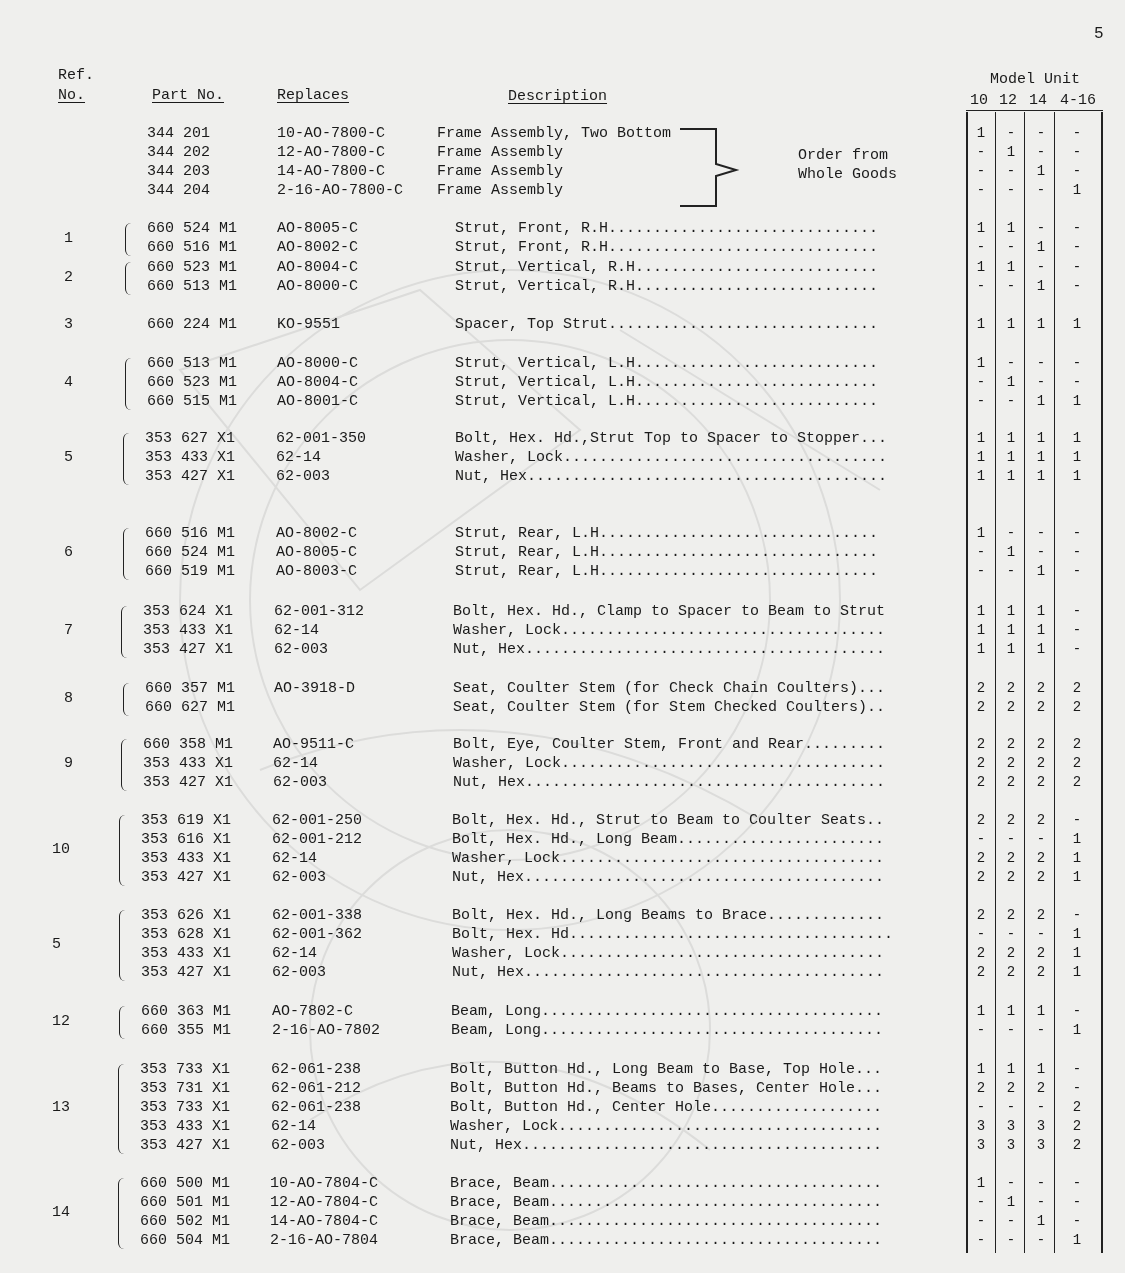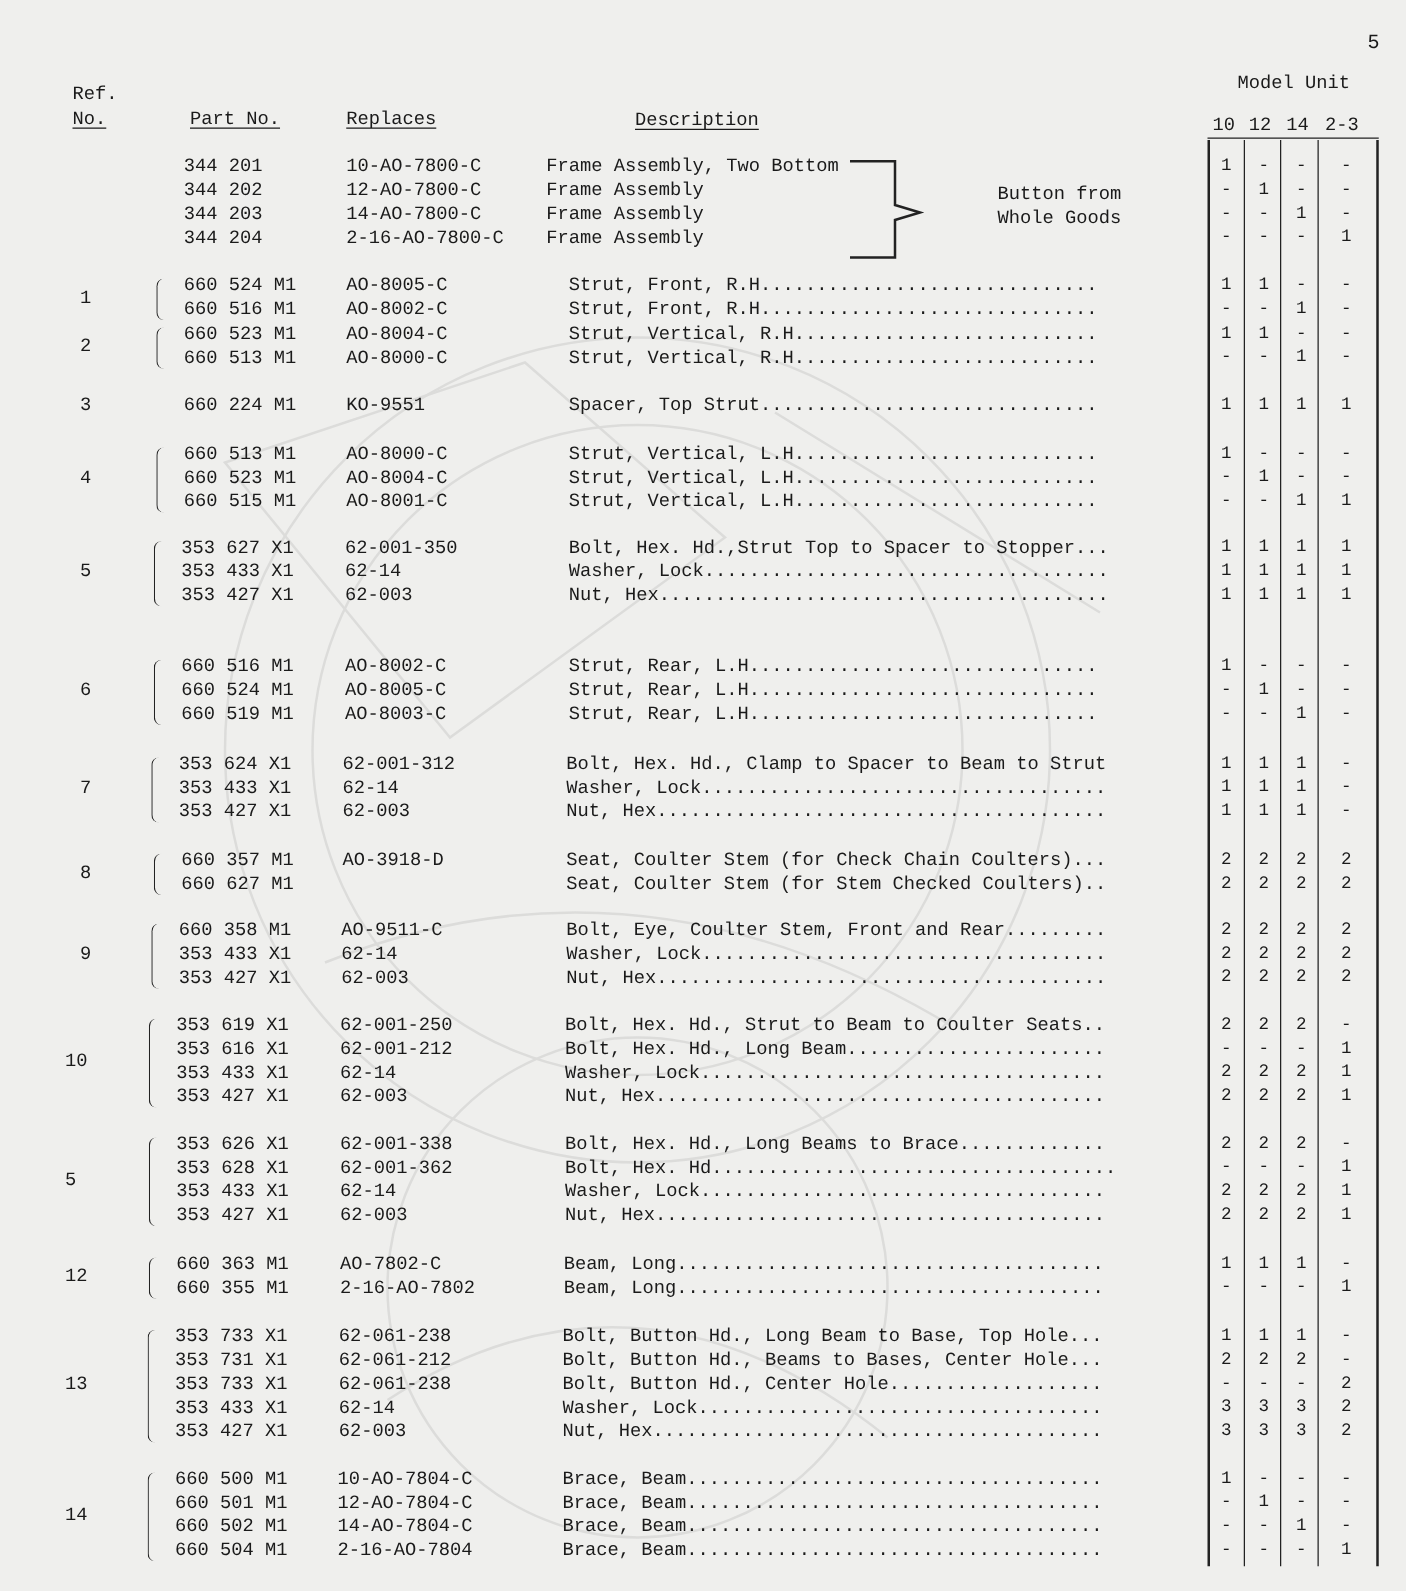--- a/index.html
+++ b/index.html
@@ -20,21 +20,21 @@
     letter-spacing: 0.5px;
   }
   .page-num { position: absolute; left: 1094px; top: 25px; font-size: 16px; }
   .hdr { position: absolute; font-size: 15px; }
   .hdr.u { text-decoration: underline; text-underline-offset: 3px; }
   .hdr-ref1 { left: 58px; top: 67px; }
   .hdr-ref2 { left: 58px; top: 87px; }
   .hdr-part { left: 152px; top: 87px; }
   .hdr-repl { left: 277px; top: 87px; }
   .hdr-desc { left: 508px; top: 88px; }
-  .hdr-model { left: 990px; top: 58px; }
+  .hdr-model { left: 990px; top: 71px; }
   .model-col-hdr { position: absolute; top: 92px; font-size: 15px; }
 
   .vline { position: absolute; top: 112px; bottom: 20px; width: 2px; background: #222; }
   .hline-model { position: absolute; left: 966px; top: 110px; width: 137px; height: 1px; background: #222; }
 
   .row { position: absolute; left: 0; height: 19px; font-size: 15px; white-space: pre; }
   .ref { position: absolute; font-size: 15px; left: 62px; }
   .part { position: absolute; left: 0; }
   .repl { position: absolute; }
   .desc { position: absolute; width: 490px; overflow: hidden; white-space: nowrap; }
@@ -68,34 +68,34 @@
 
   <div class="hdr hdr-ref1">Ref.</div>
   <div class="hdr hdr-ref2 u">No.</div>
   <div class="hdr hdr-part u">Part No.</div>
   <div class="hdr hdr-repl u">Replaces</div>
   <div class="hdr hdr-desc u">Description</div>
   <div class="hdr hdr-model">Model Unit</div>
   <div class="model-col-hdr" style="left:970px">10</div>
   <div class="model-col-hdr" style="left:999px">12</div>
   <div class="model-col-hdr" style="left:1029px">14</div>
-  <div class="model-col-hdr" style="left:1060px">2-3</div>
+  <div class="model-col-hdr" style="left:1060px">4-16</div>
 
   <div class="hline-model"></div>
   <div class="vline" style="left:966px"></div>
   <div class="vline" style="left:995px;width:1px"></div>
   <div class="vline" style="left:1024px;width:1px"></div>
   <div class="vline" style="left:1054px;width:1px"></div>
   <div class="vline" style="left:1101px"></div>
 
   <svg class="big-brace" width="60" height="80">
     <path d="M0 1 L36 1 L36 36 L56 42 L36 48 L36 78 L0 78" fill="none" stroke="#222" stroke-width="2"></path>
   </svg>
   <div class="order-note">
-    <div>Button from</div>
+    <div>Order from</div>
     <div>Whole Goods</div>
   </div>
 
   <div id="rows">
       <div>
         <div class="row" style="top: 125px; width: 1125px;"><span class="part" style="left: 147px;">344 201</span><span class="repl" style="left: 277px;">10-AO-7800-C</span><span class="desc" style="left: 437px;">Frame Assembly, Two Bottom</span><span class="qty" style="left: 966px;">1</span><span class="qty" style="left: 996px;">-</span><span class="qty" style="left: 1026px;">-</span><span class="qty" style="left: 1062px;">-</span></div>
         <div class="row" style="top: 144px; width: 1125px;"><span class="part" style="left: 147px;">344 202</span><span class="repl" style="left: 277px;">12-AO-7800-C</span><span class="desc" style="left: 437px;">Frame Assembly</span><span class="qty" style="left: 966px;">-</span><span class="qty" style="left: 996px;">1</span><span class="qty" style="left: 1026px;">-</span><span class="qty" style="left: 1062px;">-</span></div>
         <div class="row" style="top: 163px; width: 1125px;"><span class="part" style="left: 147px;">344 203</span><span class="repl" style="left: 277px;">14-AO-7800-C</span><span class="desc" style="left: 437px;">Frame Assembly</span><span class="qty" style="left: 966px;">-</span><span class="qty" style="left: 996px;">-</span><span class="qty" style="left: 1026px;">1</span><span class="qty" style="left: 1062px;">-</span></div>
         <div class="row" style="top: 182px; width: 1125px;"><span class="part" style="left: 147px;">344 204</span><span class="repl" style="left: 277px;">2-16-AO-7800-C</span><span class="desc" style="left: 437px;">Frame Assembly</span><span class="qty" style="left: 966px;">-</span><span class="qty" style="left: 996px;">-</span><span class="qty" style="left: 1026px;">-</span><span class="qty" style="left: 1062px;">1</span></div>
       </div>

